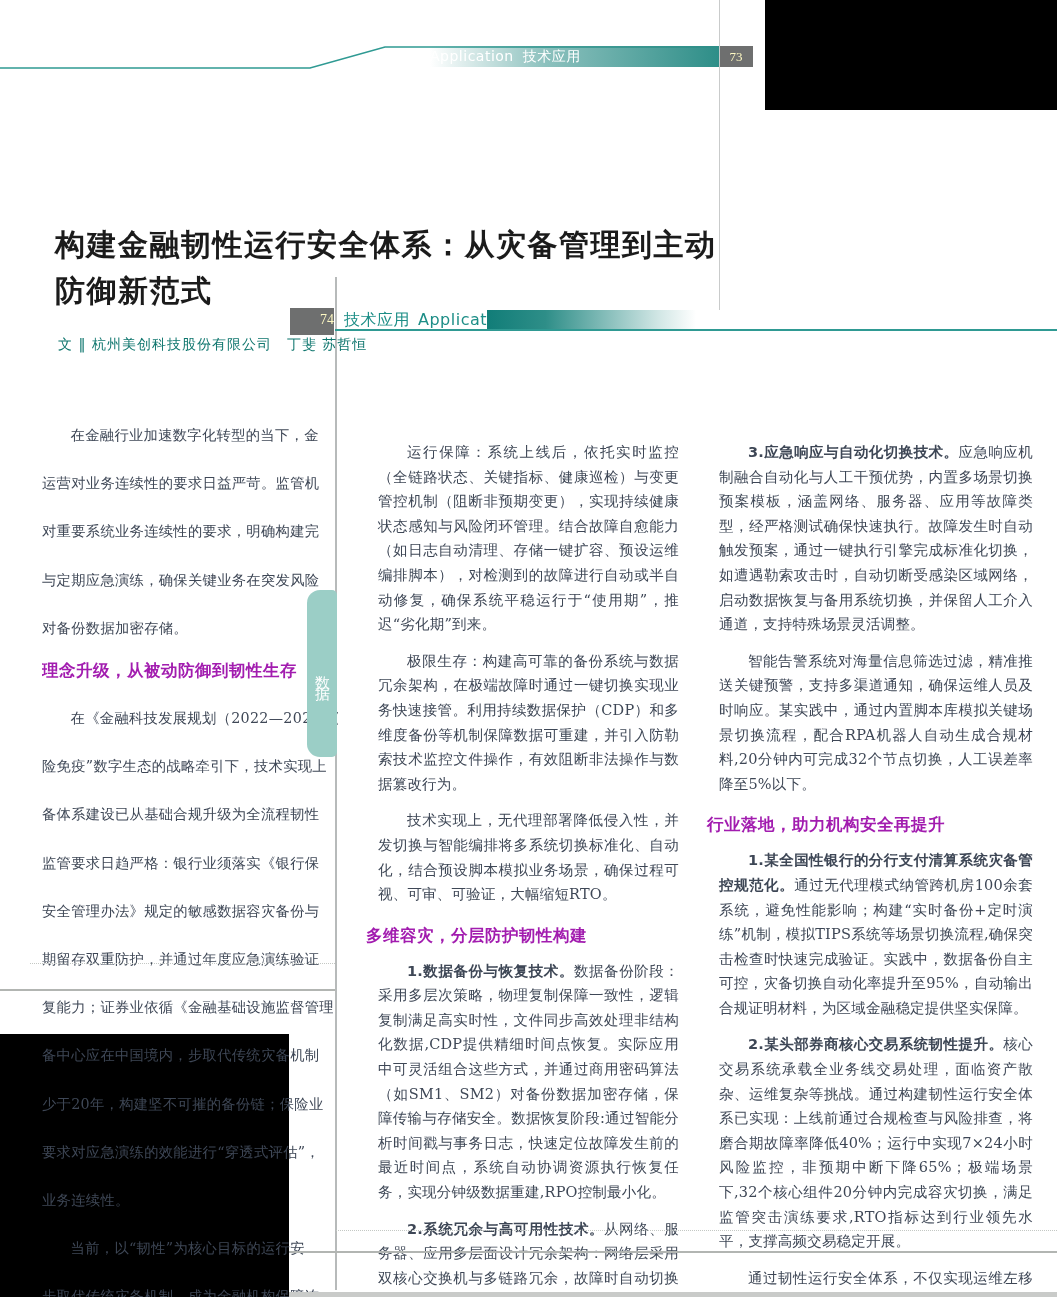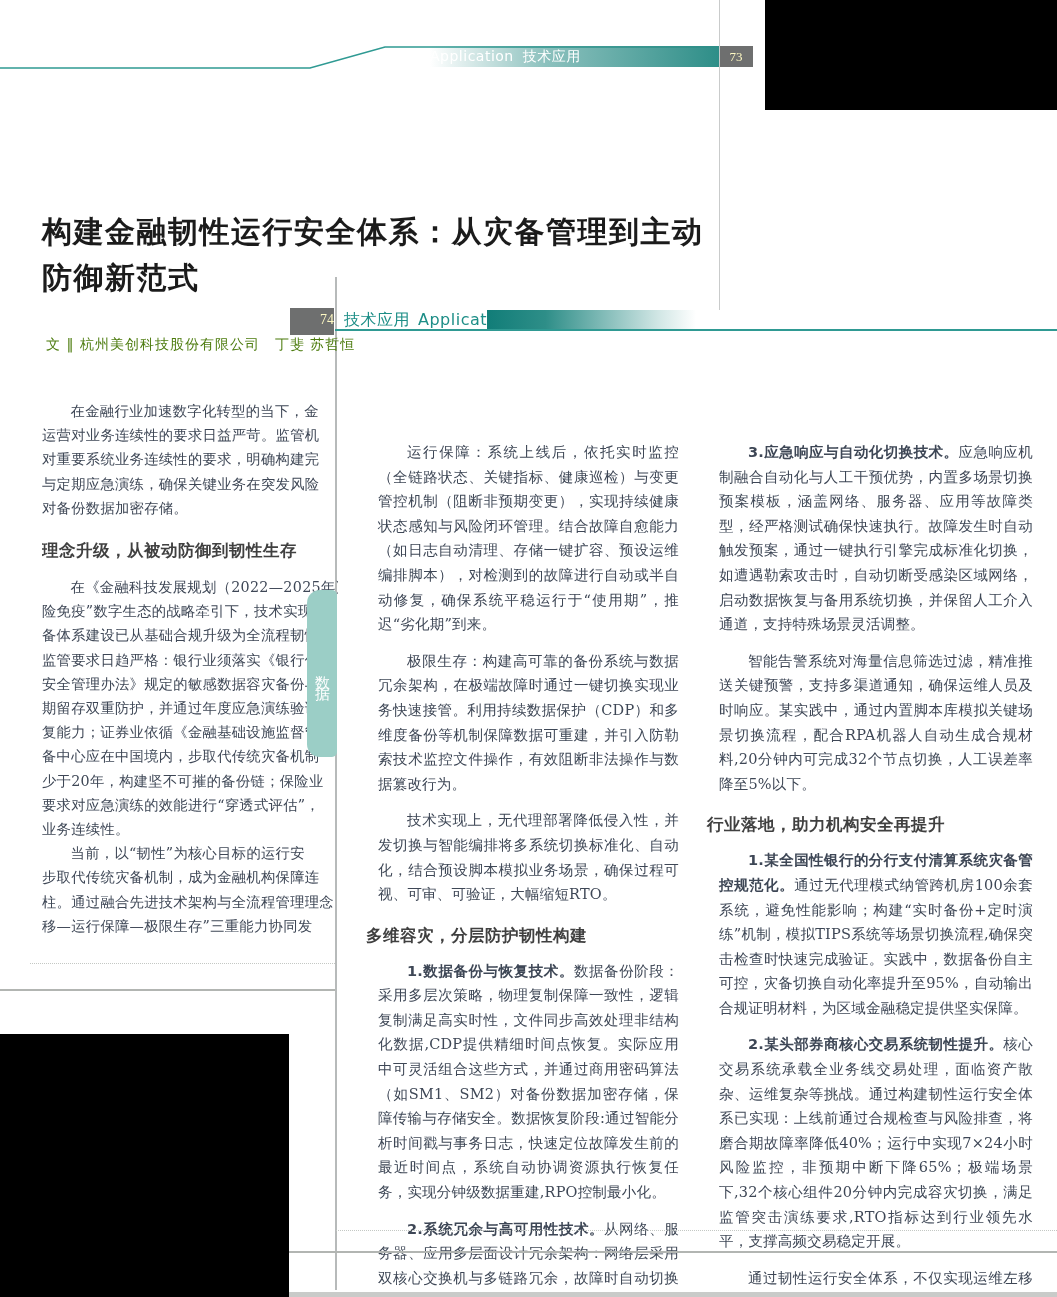--- a/index.html
+++ b/index.html
@@ -16,36 +16,36 @@
         font-family:Liberation Serif, serif;}
   #p73-num{left:719px;top:46px;width:34px;height:21px;font-size:13px;line-height:21px;}
   #p74-num{left:290px;top:308px;width:44px;height:27px;font-size:14px;line-height:23px;text-align:right;}
   .black-box{position:absolute;background:#000;}
   #bb-top{left:765px;top:0;width:292px;height:110px;}
   #bb-bottom{left:0;top:1034px;width:289px;height:263px;}
   .vline{position:absolute;}
   #vline-719{left:719px;top:0;width:1px;height:310px;background:#c9cbcb;}
   #vline-335{left:335px;top:277px;width:2px;height:1013px;background:#b7baba;}
   
-  .title{position:absolute;left:42px;top:209px;margin:0;color:#1b1b1b;
+  .title{position:absolute;left:42px;top:209px;margin:13px;color:#1b1b1b;
          font:700 30px/46px "DejaVu Sans",sans-serif;letter-spacing:1.5px;}
-  .byline{position:absolute;left:46px;top:334px;color:#4d7c0f;
+  .byline{position:absolute;left:58px;top:334px;color:#0f766e;
           font:400 14px/20px "DejaVu Sans",sans-serif;letter-spacing:1px;}
   
   .p74-label{position:absolute;left:344px;top:308px;height:23px;color:#1d8e87;
              font:500 16px/23px "DejaVu Sans",sans-serif;letter-spacing:.5px;}
   .p74-label .en{margin-left:8px;}
   .p74-grad{position:absolute;left:487px;top:310px;width:209px;height:19px;
             background:linear-gradient(90deg,#117d78 0%,#2e8e88 28%,rgba(46,142,136,.22) 82%,rgba(46,142,136,0) 100%);}
   .p74-rule{position:absolute;left:335px;top:329px;width:722px;height:2px;background:#2f9a93;}
   
   .col-left{position:absolute;left:42px;top:399px;width:296px;overflow:hidden;color:#3e4756;}
-  .col-left .line{font-size:14.3px;line-height:24.2px;white-space:nowrap;letter-spacing:.3px;}
+  .col-left .line{font-size:14.3px;line-height:24.2px;white-space:nowrap;letter-spacing:.3px;margin-top:24px;}
   .col-left .ind{text-indent:2em;}
-  .col-heading{font:700 16.5px/22px "DejaVu Sans",sans-serif;color:#404040;letter-spacing:.5px;}
+  .col-heading{font:700 16.5px/22px "DejaVu Sans",sans-serif;color:#a21caf;letter-spacing:.5px;}
   .col-left .col-heading{margin:20px 0 13px;}
   .col{position:absolute;top:428px;color:#3e4756;}
   #col-mid{left:366px;width:325px;}
   #col-right{left:707px;width:338px;}
   .col .body-p{margin:12px;font-size:14.5px;line-height:24.6px;text-align:justify;text-indent:2em;
                letter-spacing:.2px;}
   .col .col-heading{margin:18px 0 12px;}
   .lead{font-family:"DejaVu Sans",sans-serif;font-weight:700;}
   
   .tab{position:absolute;left:307px;top:590px;width:30px;height:167px;background:#9bcec6;

